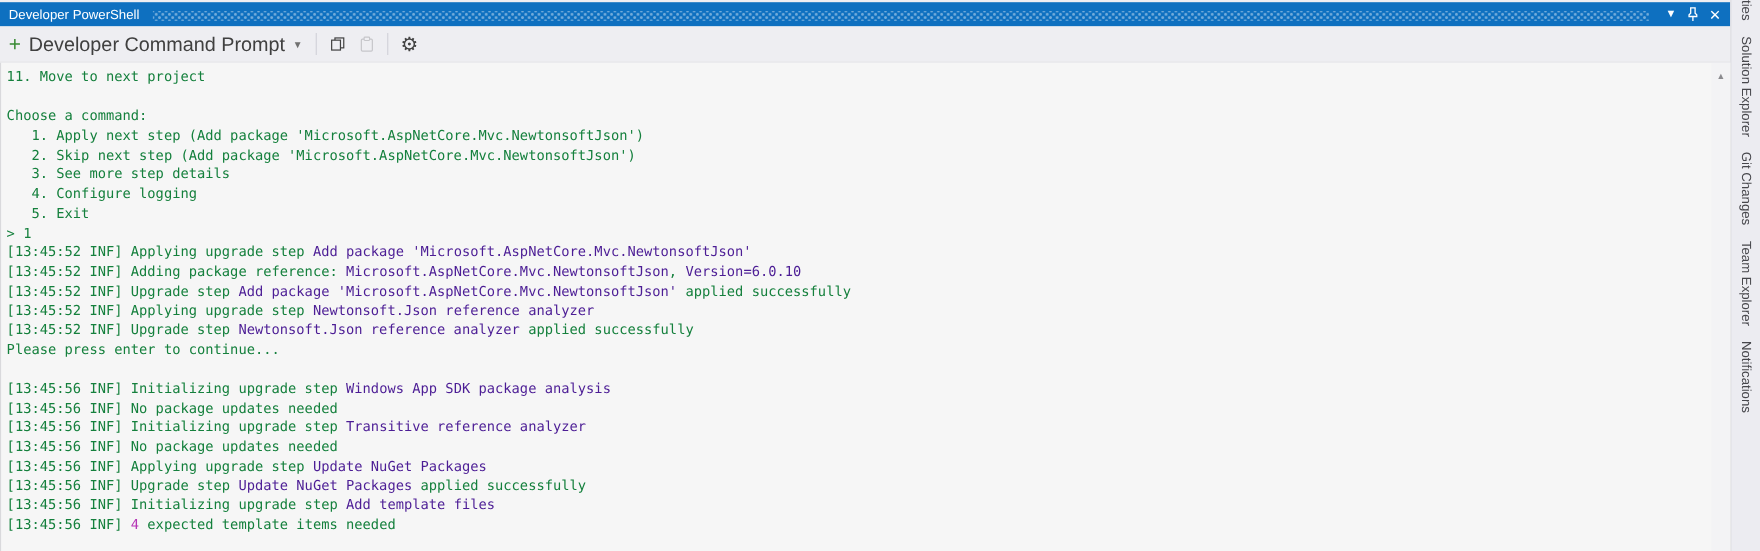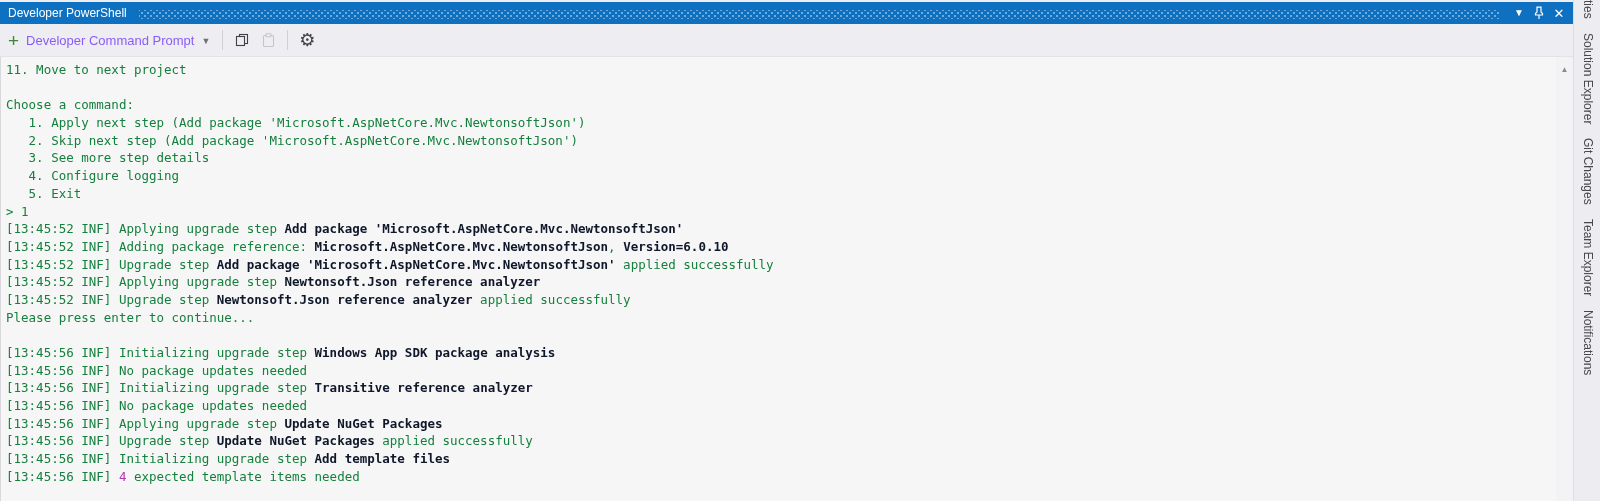--- a/index.html
+++ b/index.html
@@ -33,39 +33,39 @@
   .tb-btn svg { display:block; }
   .chev { font-size:10px; line-height:1; }
   .close-x { font-size:13px; line-height:1; }
 
   
   .toolbar {
     height:33px; background:#eeeef2; display:flex; align-items:center;
     padding:0 8px; flex-shrink:0; border-bottom:1px solid #e3e3e7;
   }
   .plus { color:#388A34; font-size:19px; font-weight:400; line-height:1; margin-right:7px; }
-  .tb-label { font-size:13px; color:#8b5cf6; white-space:nowrap; }
+  .tb-label { font-size:18px; color:#404040; white-space:nowrap; }
   .caret { font-size:9px; color:#717171; margin:2px 6px 0 7px; }
   .vsep { width:1px; height:20px; background:#d0d0d7; margin:0 6px; }
   .icon-btn { width:26px; height:26px; display:flex; align-items:center; justify-content:center; }
   .gear { font-size:18px; color:#424242; line-height:1; }
 
   
   .terminal {
     flex:1; position:relative; background:#f6f6f6;
     border-left:1px solid #d9d9dc; overflow:hidden;
   }
   .term-output {
     position:absolute; inset:0 17px 0 0; padding:4px 0 0 5px;
     font-family:"DejaVu Sans Mono", monospace; font-size:12.5px;
     color:#2e2e2e; white-space:pre;
   }
   .term-line { height:17.7px; line-height:17.7px; }
   .seg-default { color:#15803d; }
-  .seg-accent { color:#0f172a;font-weight:bold; }
+  .seg-accent { color:#4c1d95; }
   .seg-number { color:#B535B5; }
 
   .v-scrollbar {
     position:absolute; top:0; right:0; width:17px; height:100%;
     background:#f3f3f5;
   }
   .scroll-up {
     width:17px; height:17px; display:flex; align-items:center; justify-content:center;
     color:#8a8a8e; font-size:8px; margin-top:4px;
   }

